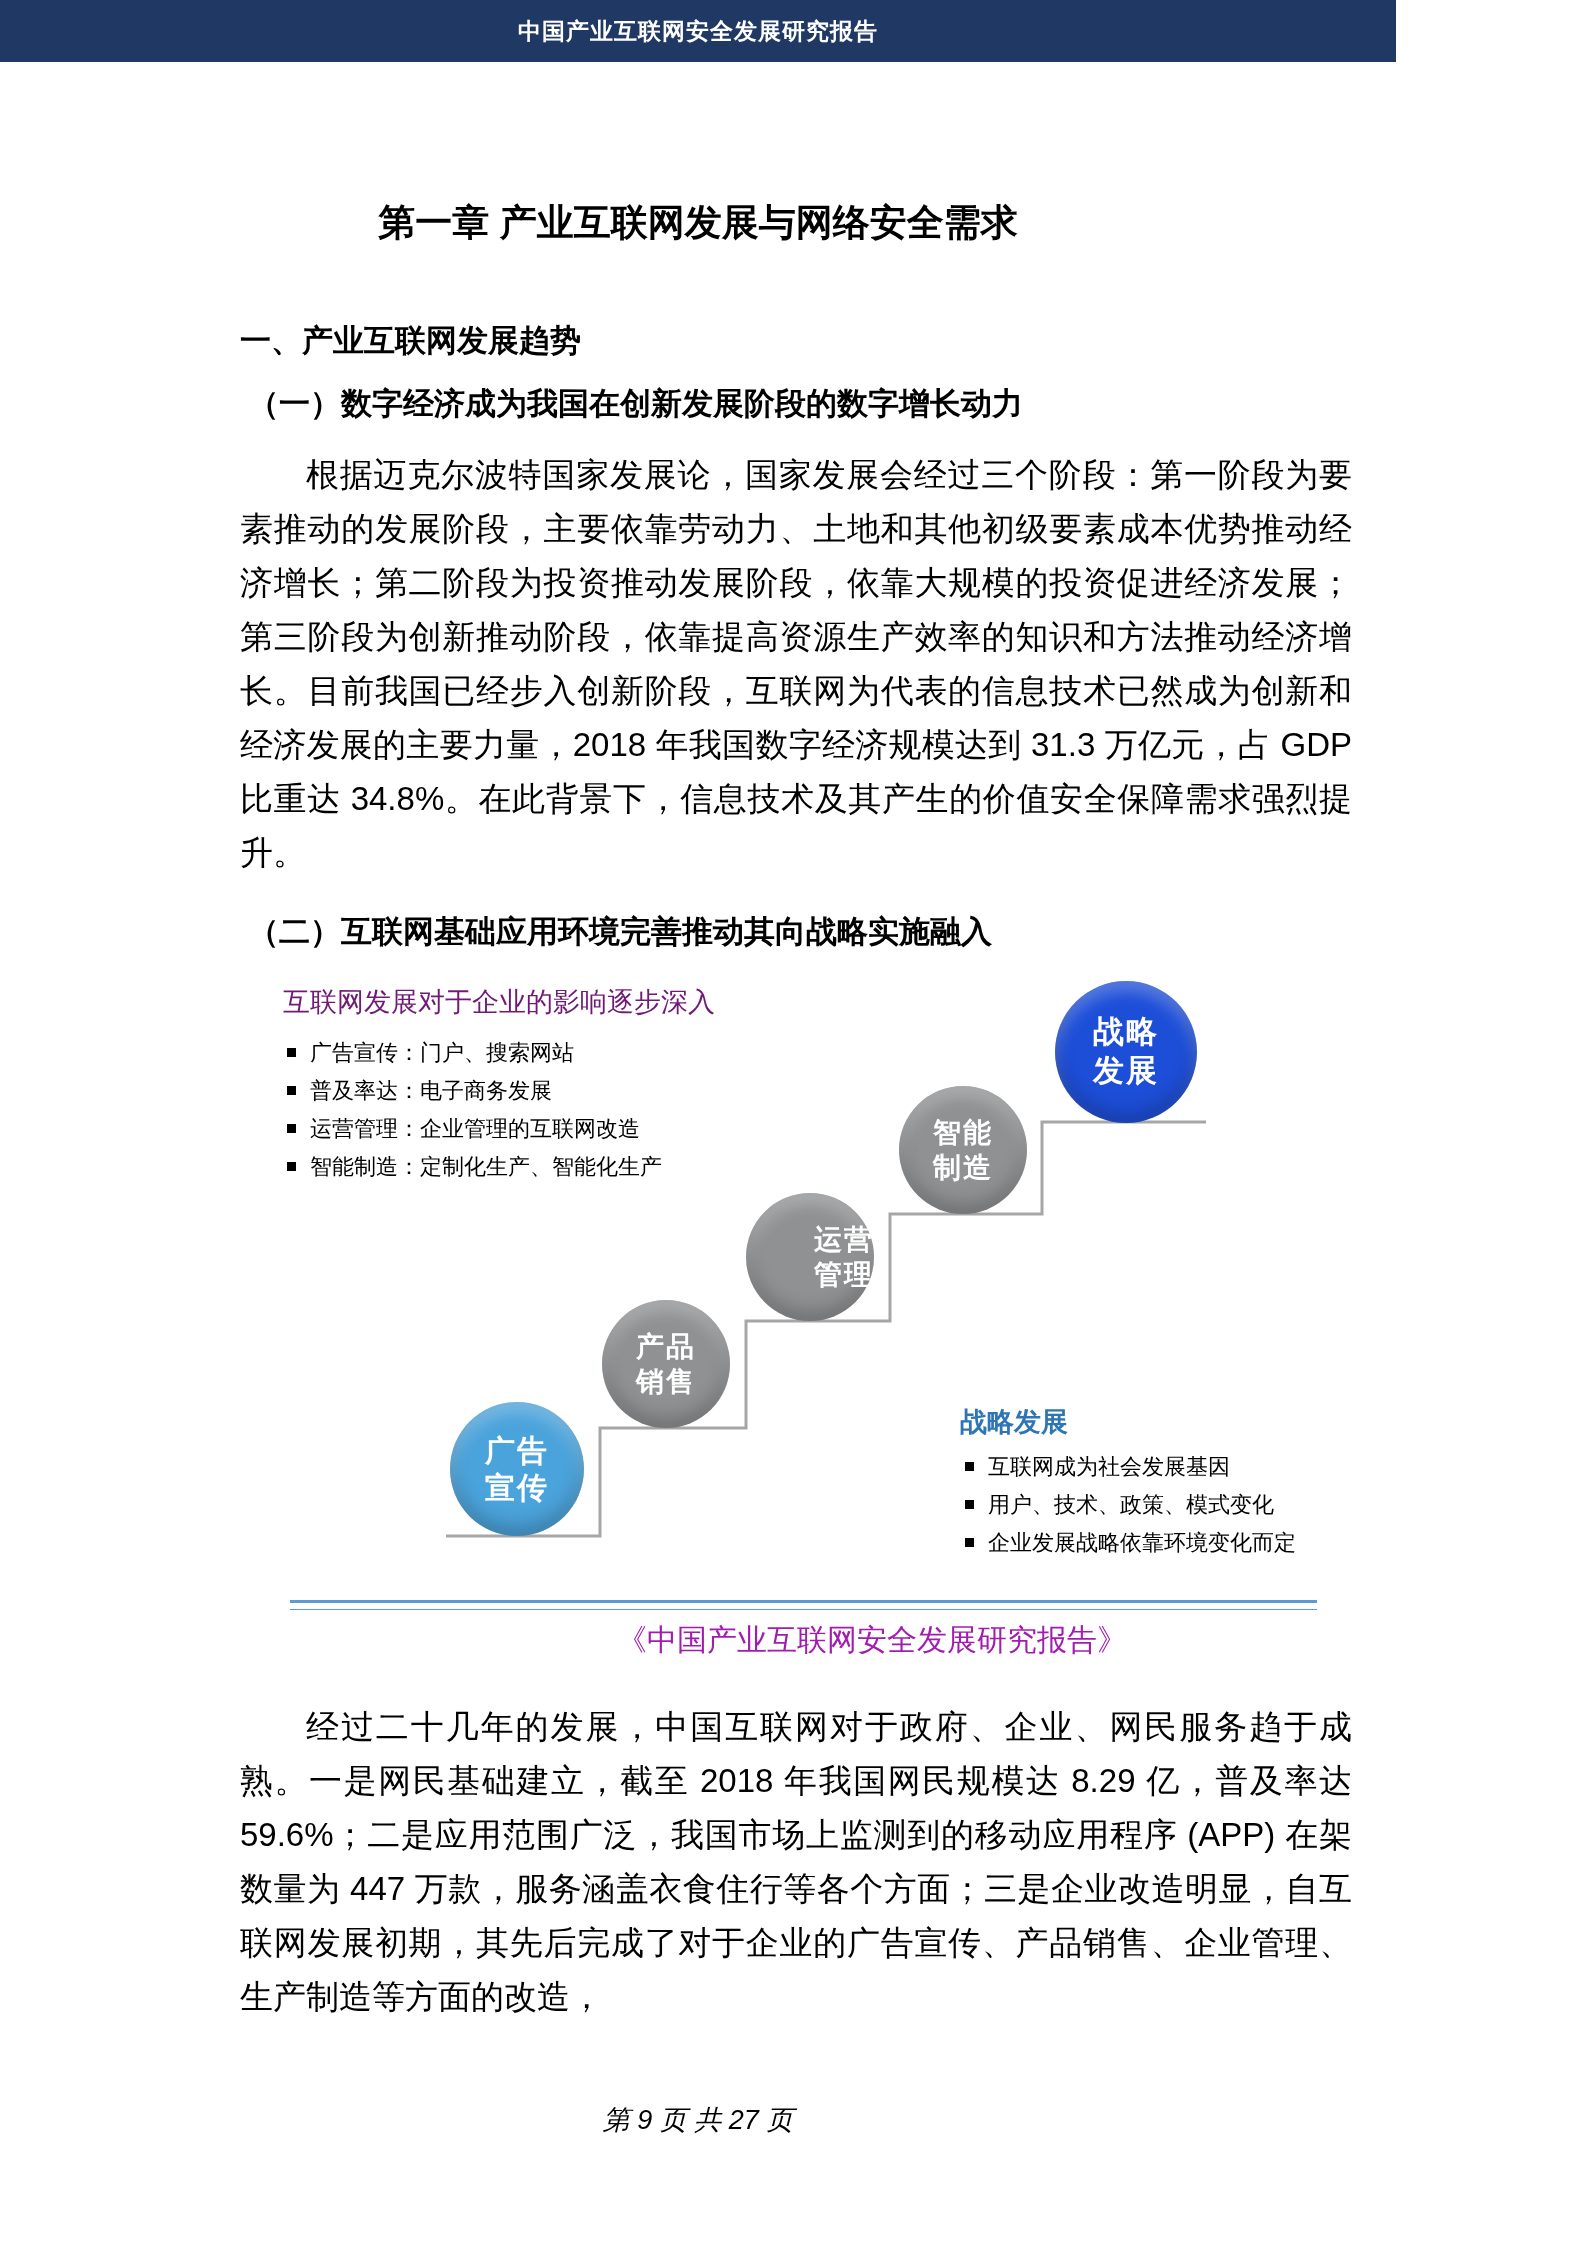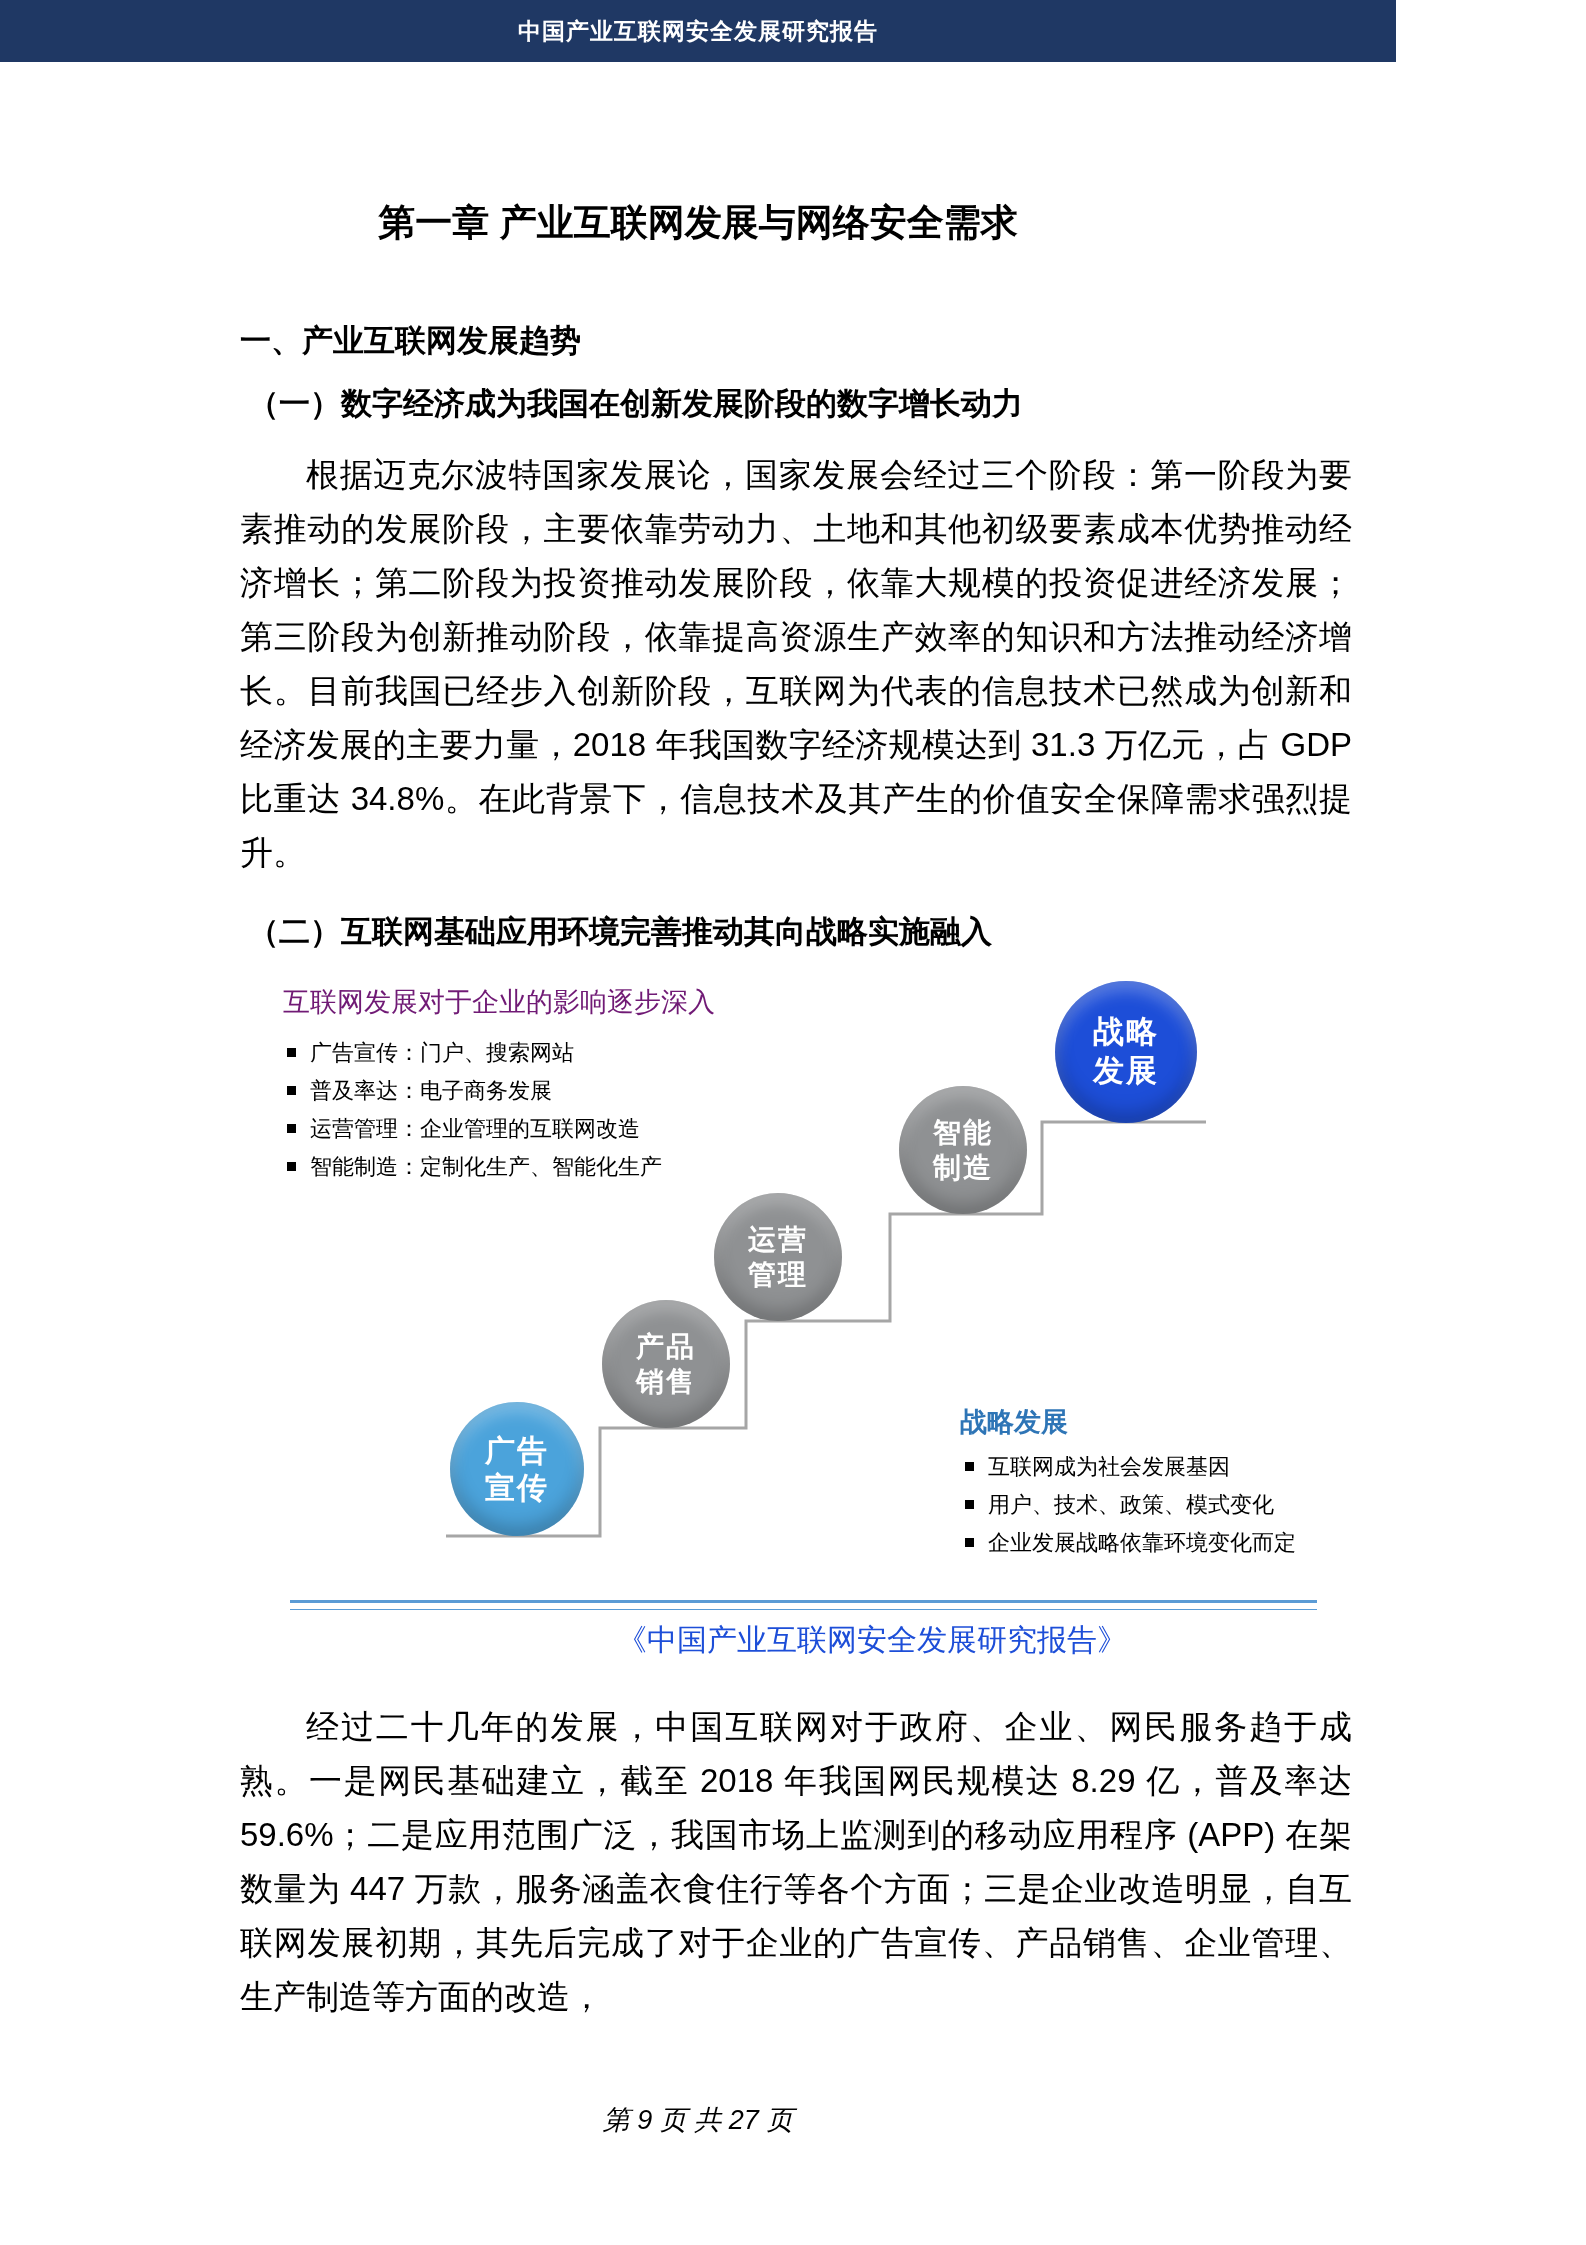--- a/index.html
+++ b/index.html
@@ -130,21 +130,21 @@
   .clabel span {
     display: block;
     color: #ffffff;
     font-weight: bold;
     line-height: 1.25;
     letter-spacing: 2px;
   }
   .c1 { left: 450px; top: 1402px; width: 134px; height: 134px; }
   .c1 .clabel span { font-size: 30px; }
   .c2 { left: 602px; top: 1300px; width: 128px; height: 128px; }
-  .c3 { left: 714px; top: 1193px; width: 128px; height: 128px; }
+  .c3 { left: 746px; top: 1193px; width: 128px; height: 128px; justify-content: flex-end; }
   .c4 { left: 899px; top: 1086px; width: 128px; height: 128px; }
   .c2 .clabel span, .c3 .clabel span, .c4 .clabel span { font-size: 28px; }
   .c5 { left: 1055px; top: 981px; width: 142px; height: 142px; }
   .c5 .clabel span { font-size: 31px; }
 
   
   .rule-a, .rule-b {
     position: absolute;
     left: 290px;
     width: 1027px;
@@ -152,21 +152,21 @@
   }
   .rule-a { top: 1600px; height: 3px; }
   .rule-b { top: 1609px; height: 1px; }
   .caption {
     position: absolute;
     top: 1620px;
     left: 600px;
     right: 269px;
     text-align: right;
     font-size: 30px;
-    color: #1d4ed8;
+    color: #a21caf;
   }
 
   
   .footer {
     position: absolute;
     top: 2102px; left: 0;
     width: 100%;
     text-align: center;
     font-size: 27px;
     font-style: italic;

